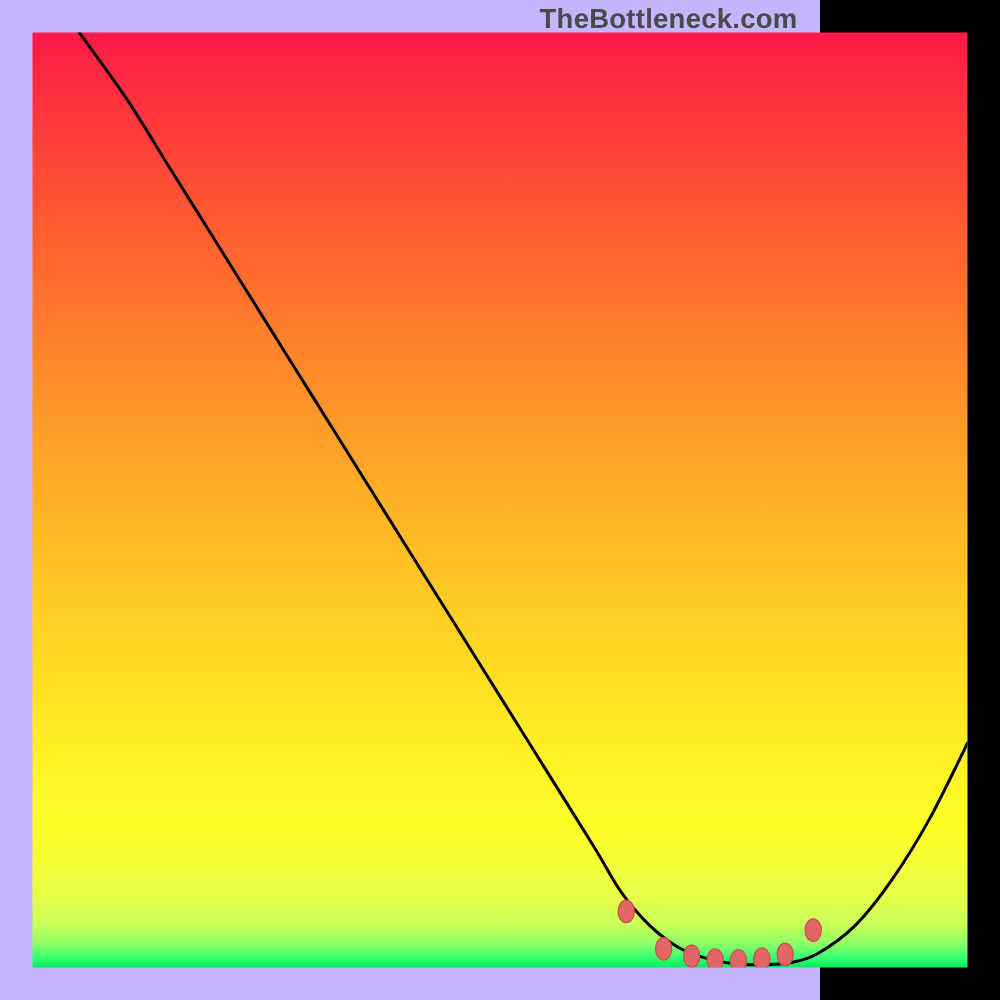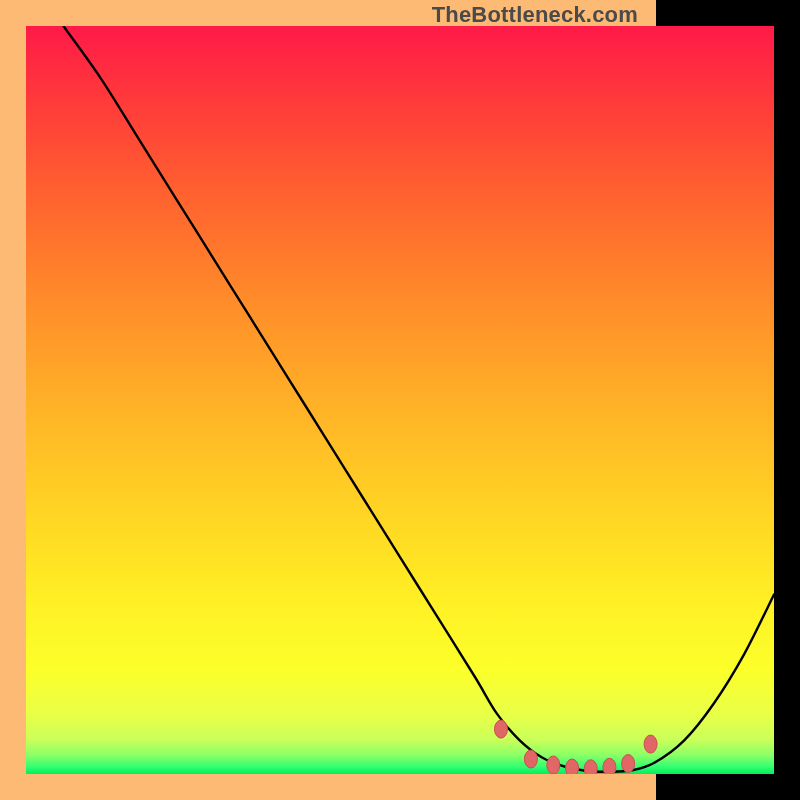--- a/index.html
+++ b/index.html
@@ -8,21 +8,21 @@
     background: #000;
     width: 800px;
     height: 800px;
     overflow: hidden;
     font-family: Arial, Helvetica, sans-serif;
   }
   .frame {
     position: relative;
     width: 656px;
     height: 800px;
-    background: #fdba74;
+    background: #c4b5fd;
   }
   .watermark {
     position: absolute;
     top: 2px;
     right: 18px;
     color: #4a4a4a;
     font-size: 22px;
     font-weight: bold;
     letter-spacing: 0.2px;
     z-index: 3;

